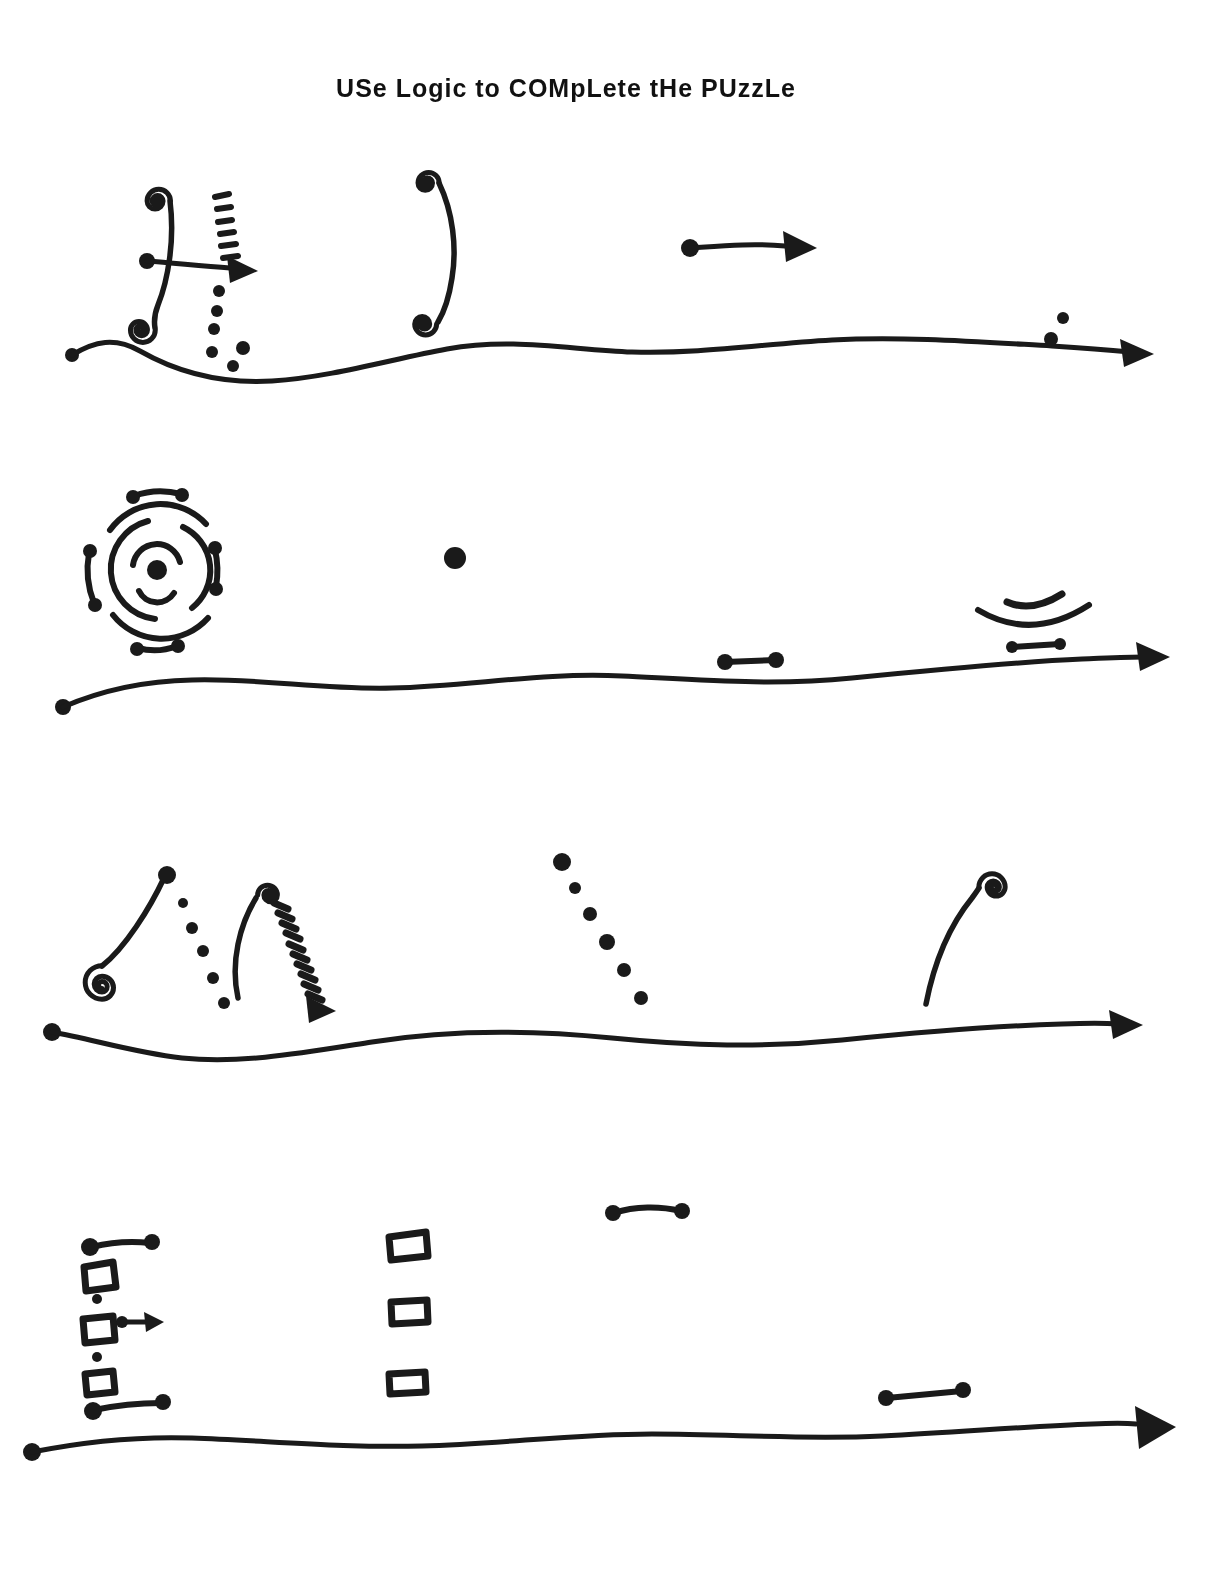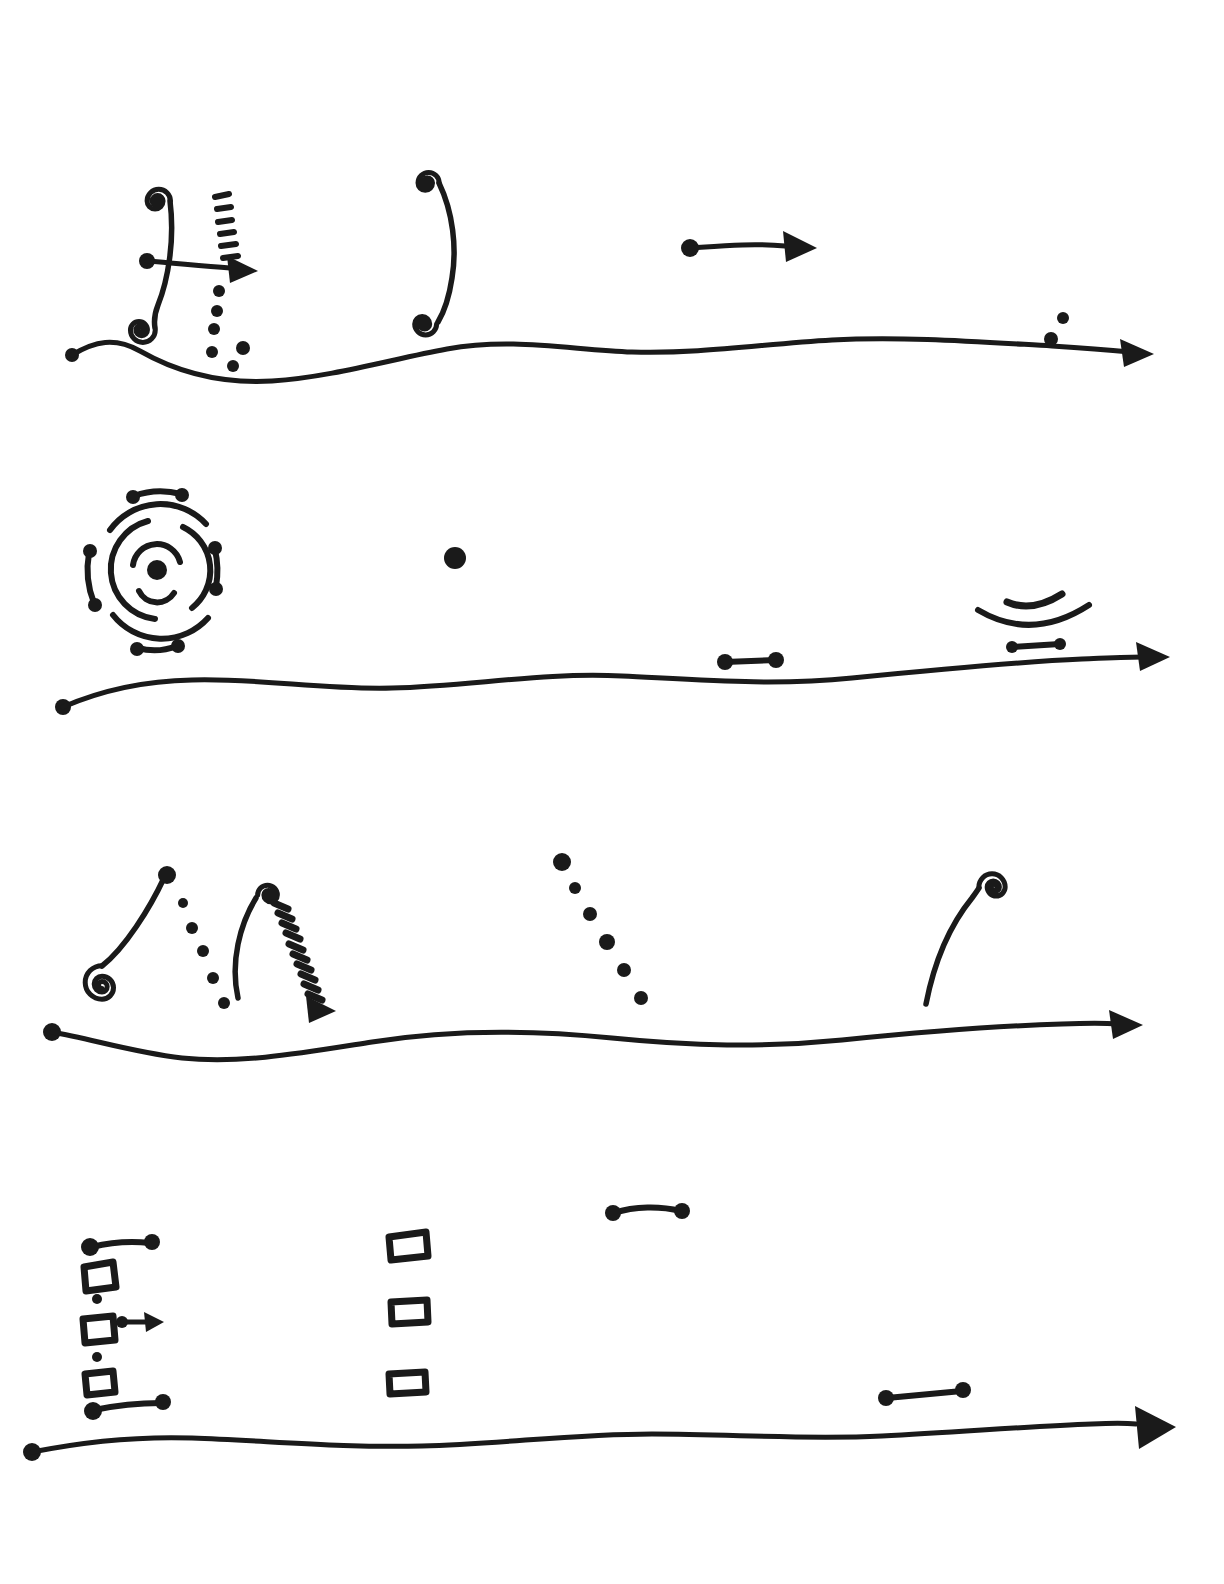--- a/index.html
+++ b/index.html
@@ -34,20 +34,21 @@
     stroke-linecap:round;vector-effect:non-scaling-stroke;
   }
   .dash{stroke:#1a1a1a;stroke-width:6px;stroke-linecap:round;}
   .hatch{stroke:#1a1a1a;stroke-width:7px;stroke-linecap:round;}
 </style>
 </head>
 <body>
 
 <div class="page">
 
+  <h1 class="title">USe Logic to COMpLete tHe PUzzLe</h1>
 
   <svg class="canvas" viewBox="0 0 1224 1584" xmlns="http://www.w3.org/2000/svg">
     <defs>
       <path id="sp-cw" class="spiral-base" d="M -1.5 0 a 1.5 1.5 0 0 1 3 0 a 2.25 2.25 0 0 1 -4.5 0 a 3.4 3.4 0 0 1 6.8 0 a 5 5 0 0 1 -10 0 a 7.3 7.3 0 0 1 14.6 0"></path>
       <path id="sp-ccw" class="spiral-base" d="M 1.5 0 a 1.5 1.5 0 0 0 -3 0 a 2.25 2.25 0 0 0 4.5 0 a 3.4 3.4 0 0 0 -6.8 0 a 5 5 0 0 0 10 0 a 7.3 7.3 0 0 0 -14.6 0"></path>
     </defs>
 
     <g>
 
       <g>

